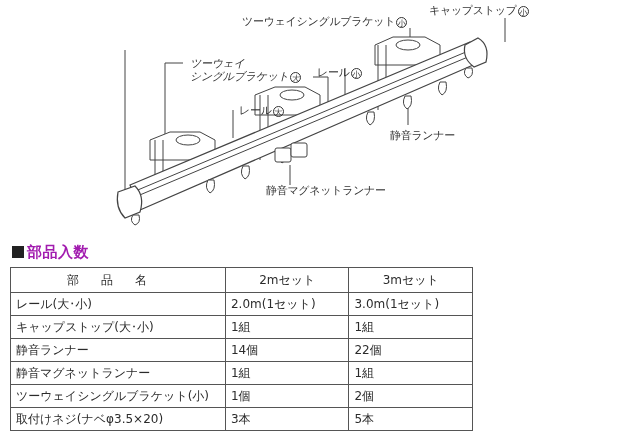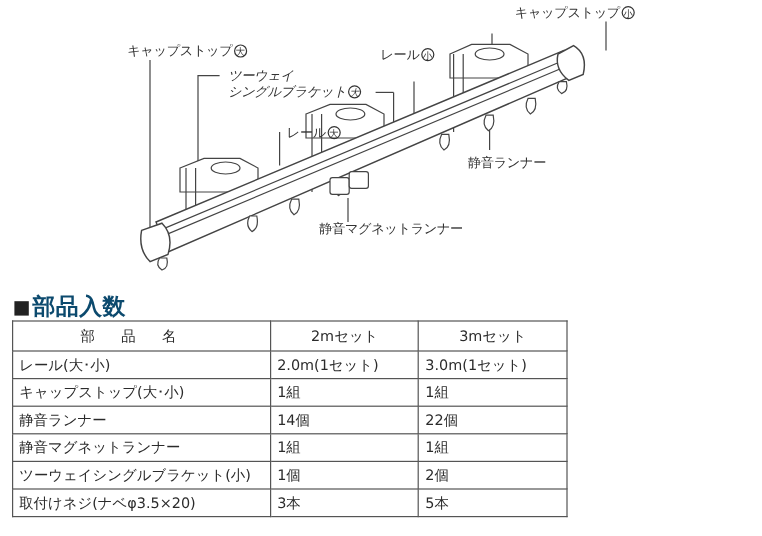--- a/index.html
+++ b/index.html
@@ -2,21 +2,21 @@
 <html><head>
 <meta charset="utf-8">
 <style>
   html, body { margin:0; padding:0; background:#ffffff; }
   body { width:635px; height:447px; position:relative; overflow:hidden;
          font-family:"DejaVu Sans", "Liberation Sans", sans-serif; color:#2b2b2b; }
   .illus { position:absolute; left:0; top:0; width:635px; height:235px; }
   .label { position:absolute; font-size:11px; color:#333; white-space:nowrap; line-height:13px; letter-spacing:-0.3px; }
   .circ { display:inline-block; width:11px; height:11px; border:1px solid #333; border-radius:50%;
           font-size:8px; line-height:11px; text-align:center; vertical-align:middle; margin-left:1px; box-sizing:border-box; }
-  .section-title { position:absolute; left:12px; top:243px; font-size:19px; font-weight:bold; color:#0c4a6e; letter-spacing:0.5px; }
+  .section-title { position:absolute; left:12px; top:243px; font-size:15px; font-weight:bold; color:#a21caf; letter-spacing:0.5px; }
   .section-title .sq { display:inline-block; width:12px; height:12px; background:#222; margin-right:3px; vertical-align:-1px; }
   table.parts { position:absolute; left:10px; top:267px; border-collapse:collapse; width:463px; }
   table.parts th, table.parts td { border:1.5px solid #555; height:22px; font-size:12px; padding:0 5px; color:#2b2b2b; font-weight:normal; }
   table.parts th { text-align:center; height:24px; }
   table.parts td.name { text-align:left; width:205px; }
   table.parts td.val { text-align:left; width:113px; }
   th.h-name span { letter-spacing:22px; }
 </style>
 </head>
 <body>
@@ -62,31 +62,31 @@
         <path d="M405,96 q-4,8 2,13 q6,-3 4,-13 z"></path>
         <path d="M440,82 q-4,8 2,13 q6,-3 4,-13 z"></path>
         <path d="M466,68 q-4,6 2,10 q6,-2 4,-10 z"></path>
 
         <rect x="275" y="148" width="16" height="14" rx="2"></rect>
         <rect x="291" y="143" width="16" height="14" rx="2"></rect>
       </g>
     </g>
   </svg>
 
-  <div class="label" style="left:106px;top:36px;">
-    <span>キャップストップ</span><span class="circ">大</span>
-  </div>
   <div class="label" style="left:190px;top:57px;font-style:italic;">
     <div>ツーウェイ</div>
     <div><span>シングルブラケット</span><span class="circ">大</span></div>
   </div>
   <div class="label" style="left:199px;top:104px;margin-left:40px;">
     <span>レール</span><span class="circ">大</span>
   </div>
-  <div class="label" style="left:317px;top:39px;">
+  <div class="label" style="left:242px;top:15px;">
+    <span>ツーウェイシングルブラケット</span><span class="circ">小</span>
+  </div>
+  <div class="label" style="left:317px;top:66px;">
     <span>レール</span><span class="circ">小</span>
   </div>
   <div class="label" style="left:429px;top:4px;">
     <span>キャップストップ</span><span class="circ">小</span>
   </div>
   <div class="label" style="left:390px;top:129px;">静音ランナー</div>
   <div class="label" style="left:266px;top:184px;">静音マグネットランナー</div>
 </div>
 
 <div class="section-title">

